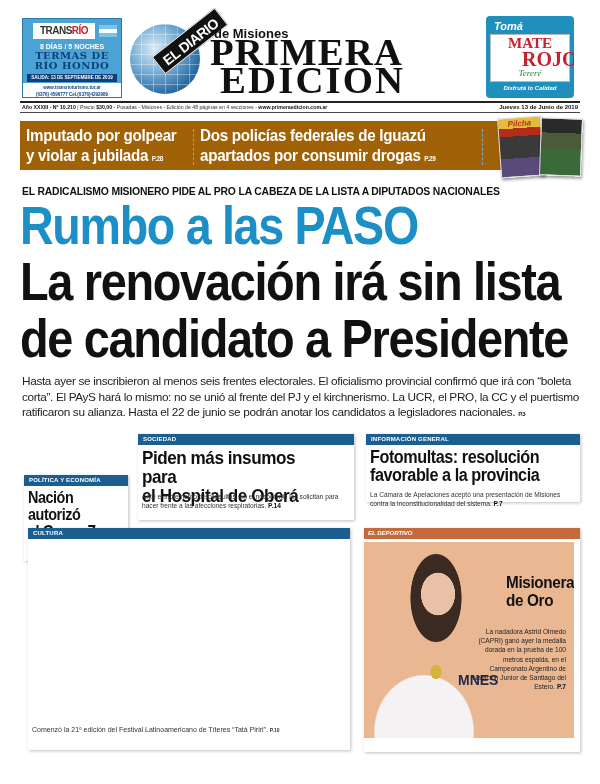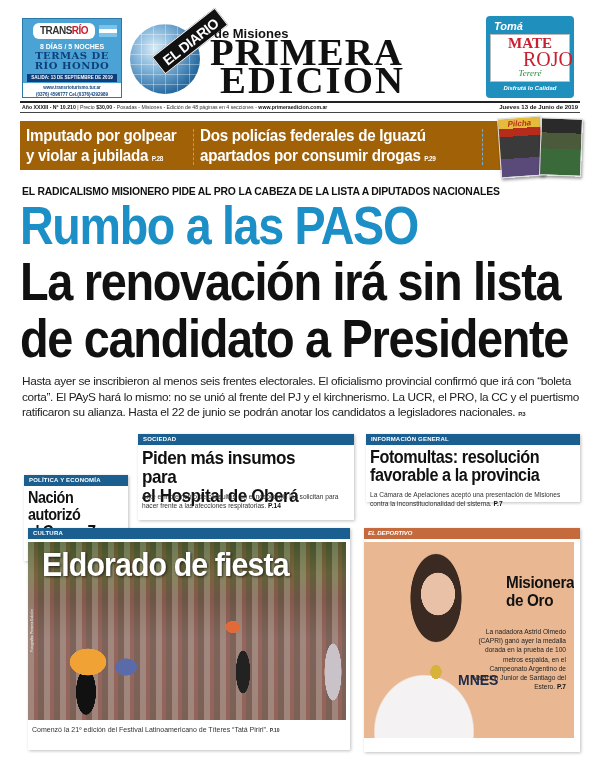--- a/index.html
+++ b/index.html
@@ -2,21 +2,21 @@
 <html><head>
 <meta charset="utf-8">
 <style>
   * { box-sizing: border-box; margin: 0; padding: 0; }
   html, body { width: 600px; height: 784px; background: #ffffff; overflow: hidden; }
   body { position: relative; font-family: "Liberation Sans", sans-serif; color: #111; }
   .abs { position: absolute; }
 
   
   .ad-left { left: 22px; top: 18px; width: 100px; height: 80px; background: #4aa3d4; border: 1px solid #2a78a8; overflow: hidden; }
-  .ad-left .logo-bar { position: absolute; left: 10px; top: 4px; width: 62px; height: 16px; background: #fff; font-size: 10px; font-weight: bold; color: #333; line-height: 16px; text-align: center; letter-spacing: -0.5px; border-radius: 6px; }
+  .ad-left .logo-bar { position: absolute; left: 10px; top: 4px; width: 62px; height: 16px; background: #fff; font-size: 10px; font-weight: bold; color: #333; line-height: 16px; text-align: center; letter-spacing: -0.5px; }
   .ad-left .logo-bar .rio { color: #c8202f; }
   .ad-left .flag { position: absolute; right: 4px; top: 6px; width: 18px; height: 12px; background: linear-gradient(#7cc3ea 33%, #fff 33%, #fff 66%, #7cc3ea 66%); }
   .ad-left .days { position: absolute; left: 0; right: 0; top: 24px; font-size: 7px; font-weight: bold; color: #fff; text-align: center; }
   .ad-left .termas { position: absolute; left: 0; right: 0; top: 32px; font-family: "DejaVu Serif", serif; font-size: 10px; font-weight: bold; color: #0e3f7a; text-align: center; line-height: 10px; letter-spacing: 0.5px; }
   .ad-left .salida { position: absolute; left: 4px; right: 4px; top: 55px; height: 8px; background: #0e3f7a; color: #fff; font-size: 4.5px; font-weight: bold; text-align: center; line-height: 8px; }
   .ad-left .contact { position: absolute; left: 0; right: 0; top: 64px; background: #fff; height: 16px; font-size: 4.5px; color: #0e3f7a; text-align: center; line-height: 7px; padding-top: 1px; font-weight: bold; }
 
   .globe { left: 130px; top: 24px; width: 70px; height: 70px; border-radius: 50%;
     background: radial-gradient(circle at 35% 35%, #d9ecf8 0%, #7fb2d8 35%, #2d6ea3 70%, #173f66 100%); }
   .globe .grid { position: absolute; inset: 0; border-radius: 50%;
@@ -24,21 +24,21 @@
                 repeating-linear-gradient(90deg, transparent 0 11px, rgba(255,255,255,0.35) 11px 12px); }
   .el-diario { left: 150px; top: 30px; width: 80px; height: 22px; background: #111; color: #fff; font-weight: bold; font-size: 14px; line-height: 22px; text-align: center; transform: rotate(-38deg); transform-origin: center; letter-spacing: -0.5px; border: 1px solid #fff; }
   .de-misiones { left: 214px; top: 26px; font-size: 13px; font-weight: bold; color: #111; }
   .primera { left: 210px; top: 38px; font-family: "Liberation Serif", serif; font-weight: bold; font-size: 37px; letter-spacing: 1px; line-height: 30px; color: #111; transform: scaleX(1.05); transform-origin: left; }
   .edicion { left: 220px; top: 66px; font-family: "Liberation Serif", serif; font-weight: bold; font-size: 37px; letter-spacing: 2px; line-height: 30px; color: #111; transform: scaleX(1.05); transform-origin: left; }
 
   .ad-right { left: 486px; top: 16px; width: 88px; height: 82px; background: #1f8fbe; border-radius: 4px; overflow: hidden; }
   .ad-right .toma { position: absolute; left: 8px; top: 4px; color: #fff; font-style: italic; font-weight: bold; font-size: 11px; }
   .ad-right .banner { position: absolute; left: 4px; top: 18px; width: 80px; height: 48px; background: #fff; border: 1px solid #bbb; }
   .ad-right .mate { position: absolute; left: 0; right: 0; top: 20px; text-align: center; color: #c8202f; font-family: "Liberation Serif", serif; font-weight: bold; font-size: 15px; line-height: 15px; }
-  .ad-right .rojo { position: absolute; left: 0; right: 0; top: 34px; text-align: center; color: #c8202f; font-family: "Liberation Serif", serif; font-weight: normal; font-size: 20px; line-height: 18px; padding-left: 36px; }
+  .ad-right .rojo { position: absolute; left: 0; right: 0; top: 34px; text-align: center; color: #c8202f; font-family: "Liberation Serif", serif; font-weight: bold; font-size: 20px; line-height: 18px; padding-left: 36px; }
   .ad-right .terere { position: absolute; left: 0; right: 0; top: 52px; text-align: center; color: #2a8a3a; font-family: "Liberation Serif", serif; font-style: italic; font-size: 9px; }
   .ad-right .disfruta { position: absolute; left: 0; right: 0; top: 69px; text-align: center; color: #fff; font-style: italic; font-size: 6px; font-weight: bold; }
 
   
   .rule-top { left: 20px; top: 101px; width: 560px; height: 2px; background: #222; }
   .info-left { left: 22px; top: 104px; font-size: 5.2px; color: #333; white-space: nowrap; }
   .info-left b { color: #111; }
   .info-date { right: 22px; top: 104px; font-size: 6px; font-weight: bold; color: #111; }
   .rule-bottom { left: 20px; top: 112px; width: 560px; height: 1px; background: #444; }
 
@@ -180,24 +180,20 @@
     <span>Fotomultas: resolución</span><br>
     <span>favorable a la provincia</span>
   </div>
   <div class="box-body" style="top:56px;">
     <span>La Cámara de Apelaciones aceptó una presentación de Misiones contra la inconstitucionalidad del sistema.</span> <b>P.7</b>
   </div>
 </div>
 
 <div class="abs box" style="left:28px; top:528px; width:322px; height:222px;">
   <div class="sec-label">CULTURA</div>
-  <div class="photo-festival">
-    <div class="photo-title">Eldorado de fiesta</div>
-    <div class="photo-credit">Fotografía: Primera Edición</div>
-  </div>
   <div class="caption" style="top:198px;">
     <span>Comenzó la 21º edición del Festival Latinoamericano de Títeres “Tatá Piriri”.</span> <span class="pg">P.10</span>
   </div>
 </div>
 
 <div class="abs box" style="left:364px; top:528px; width:216px; height:224px;">
   <div class="dep-label">EL DEPORTIVO</div>
   <div class="dep-bg">
     <div class="athlete"></div>
     <div class="mnes">MNES</div>

